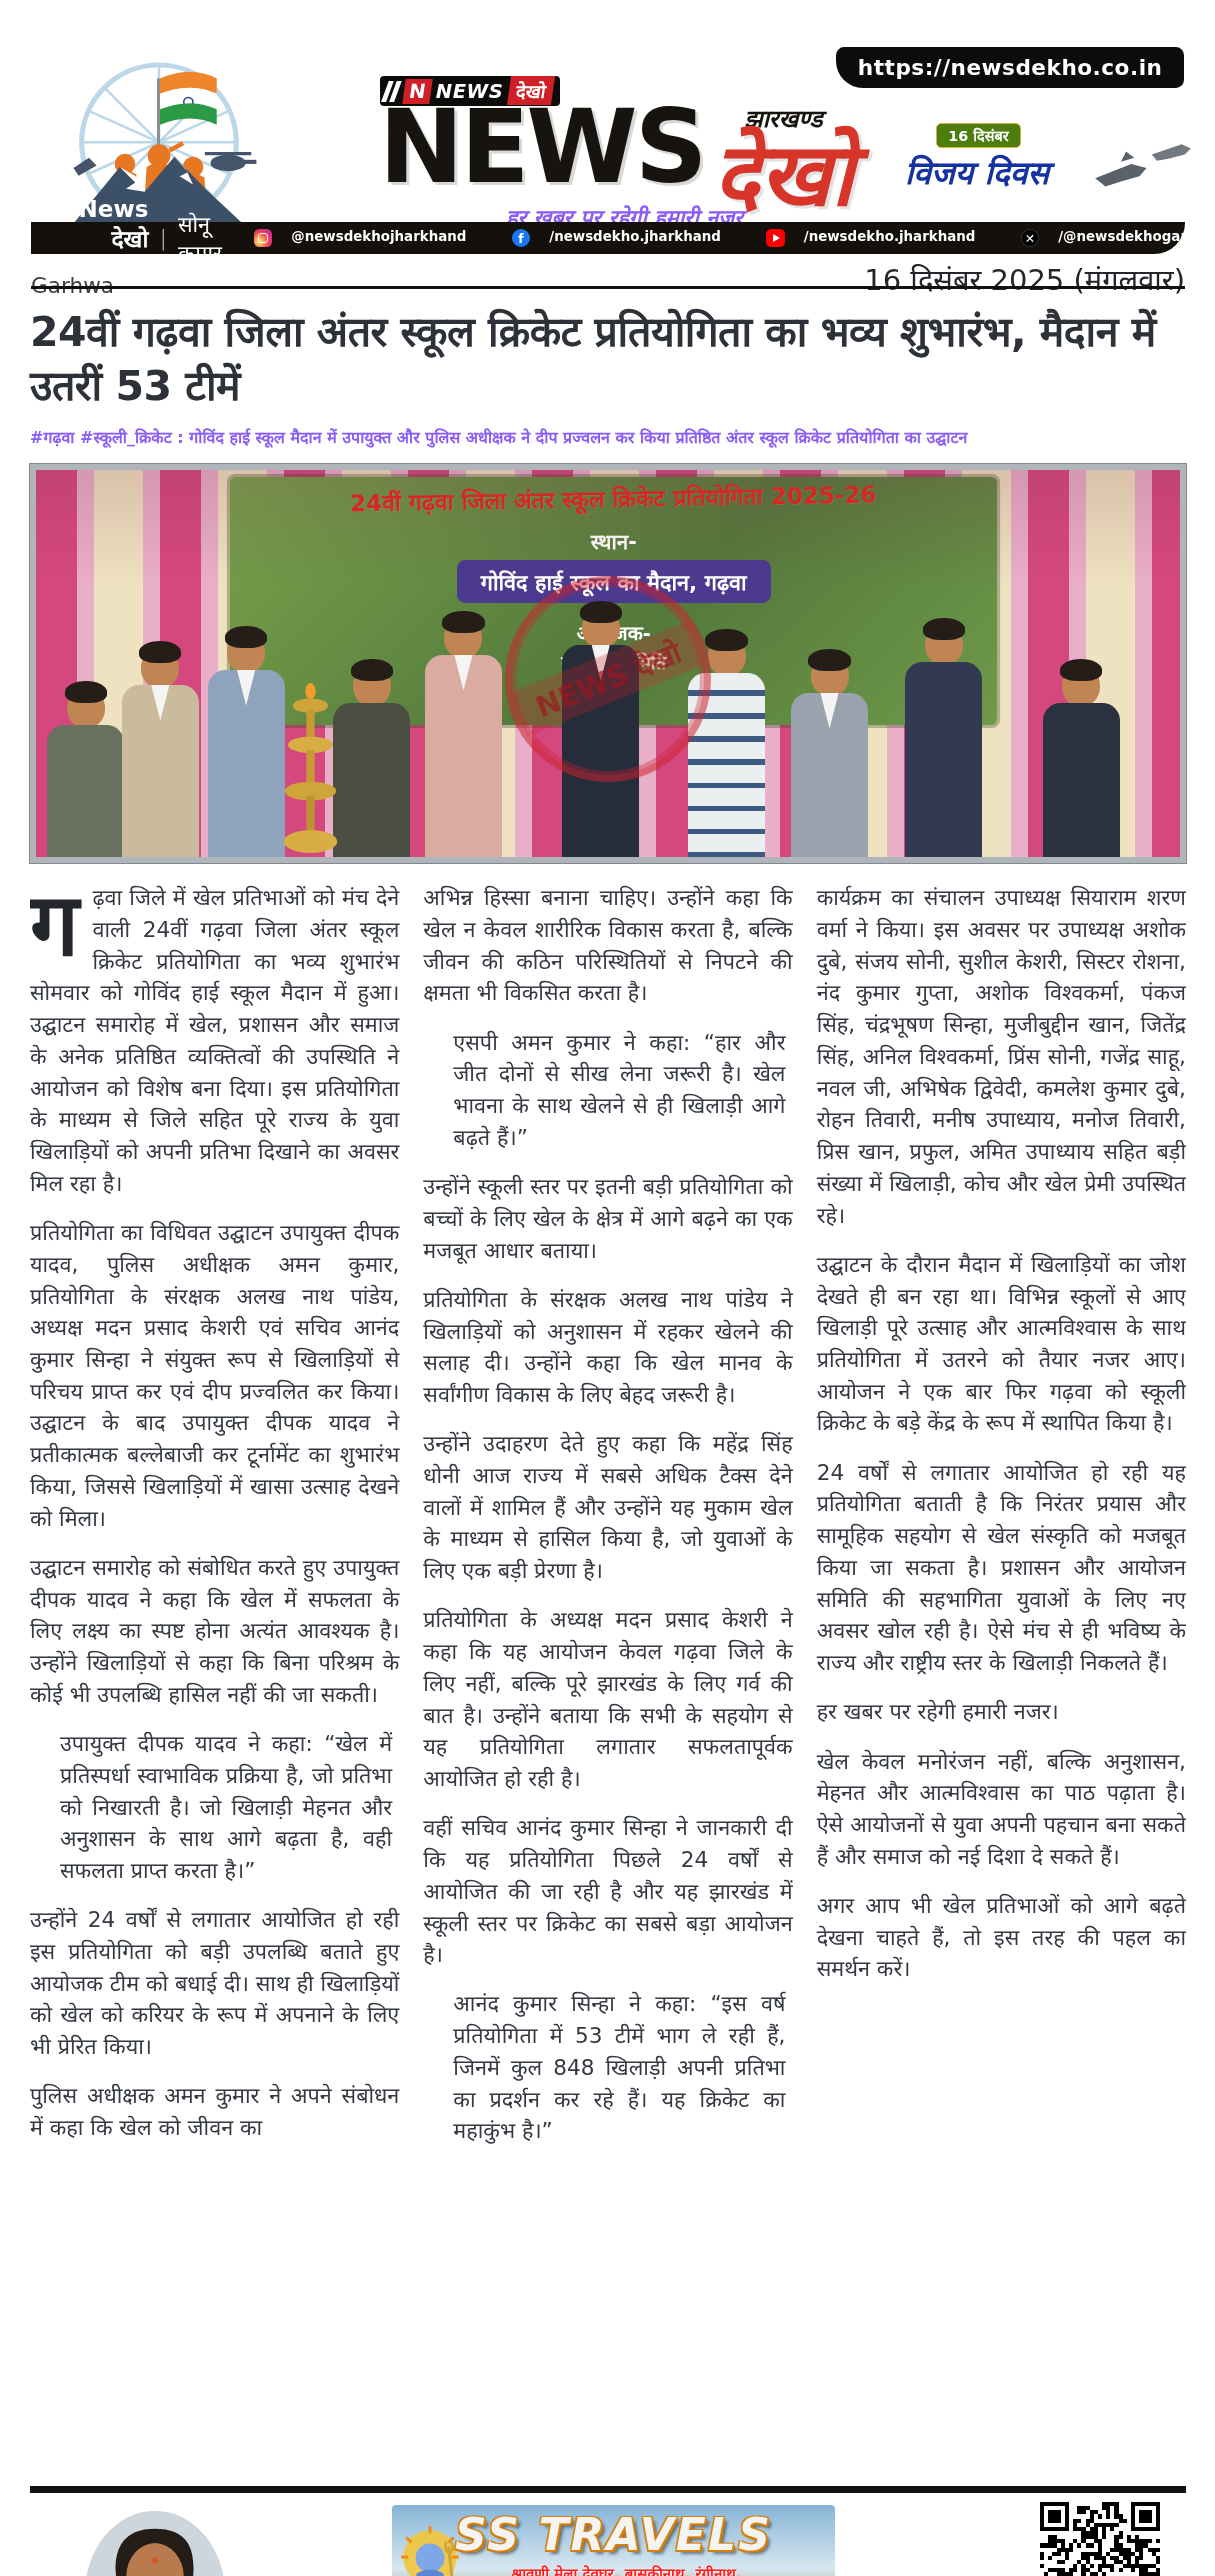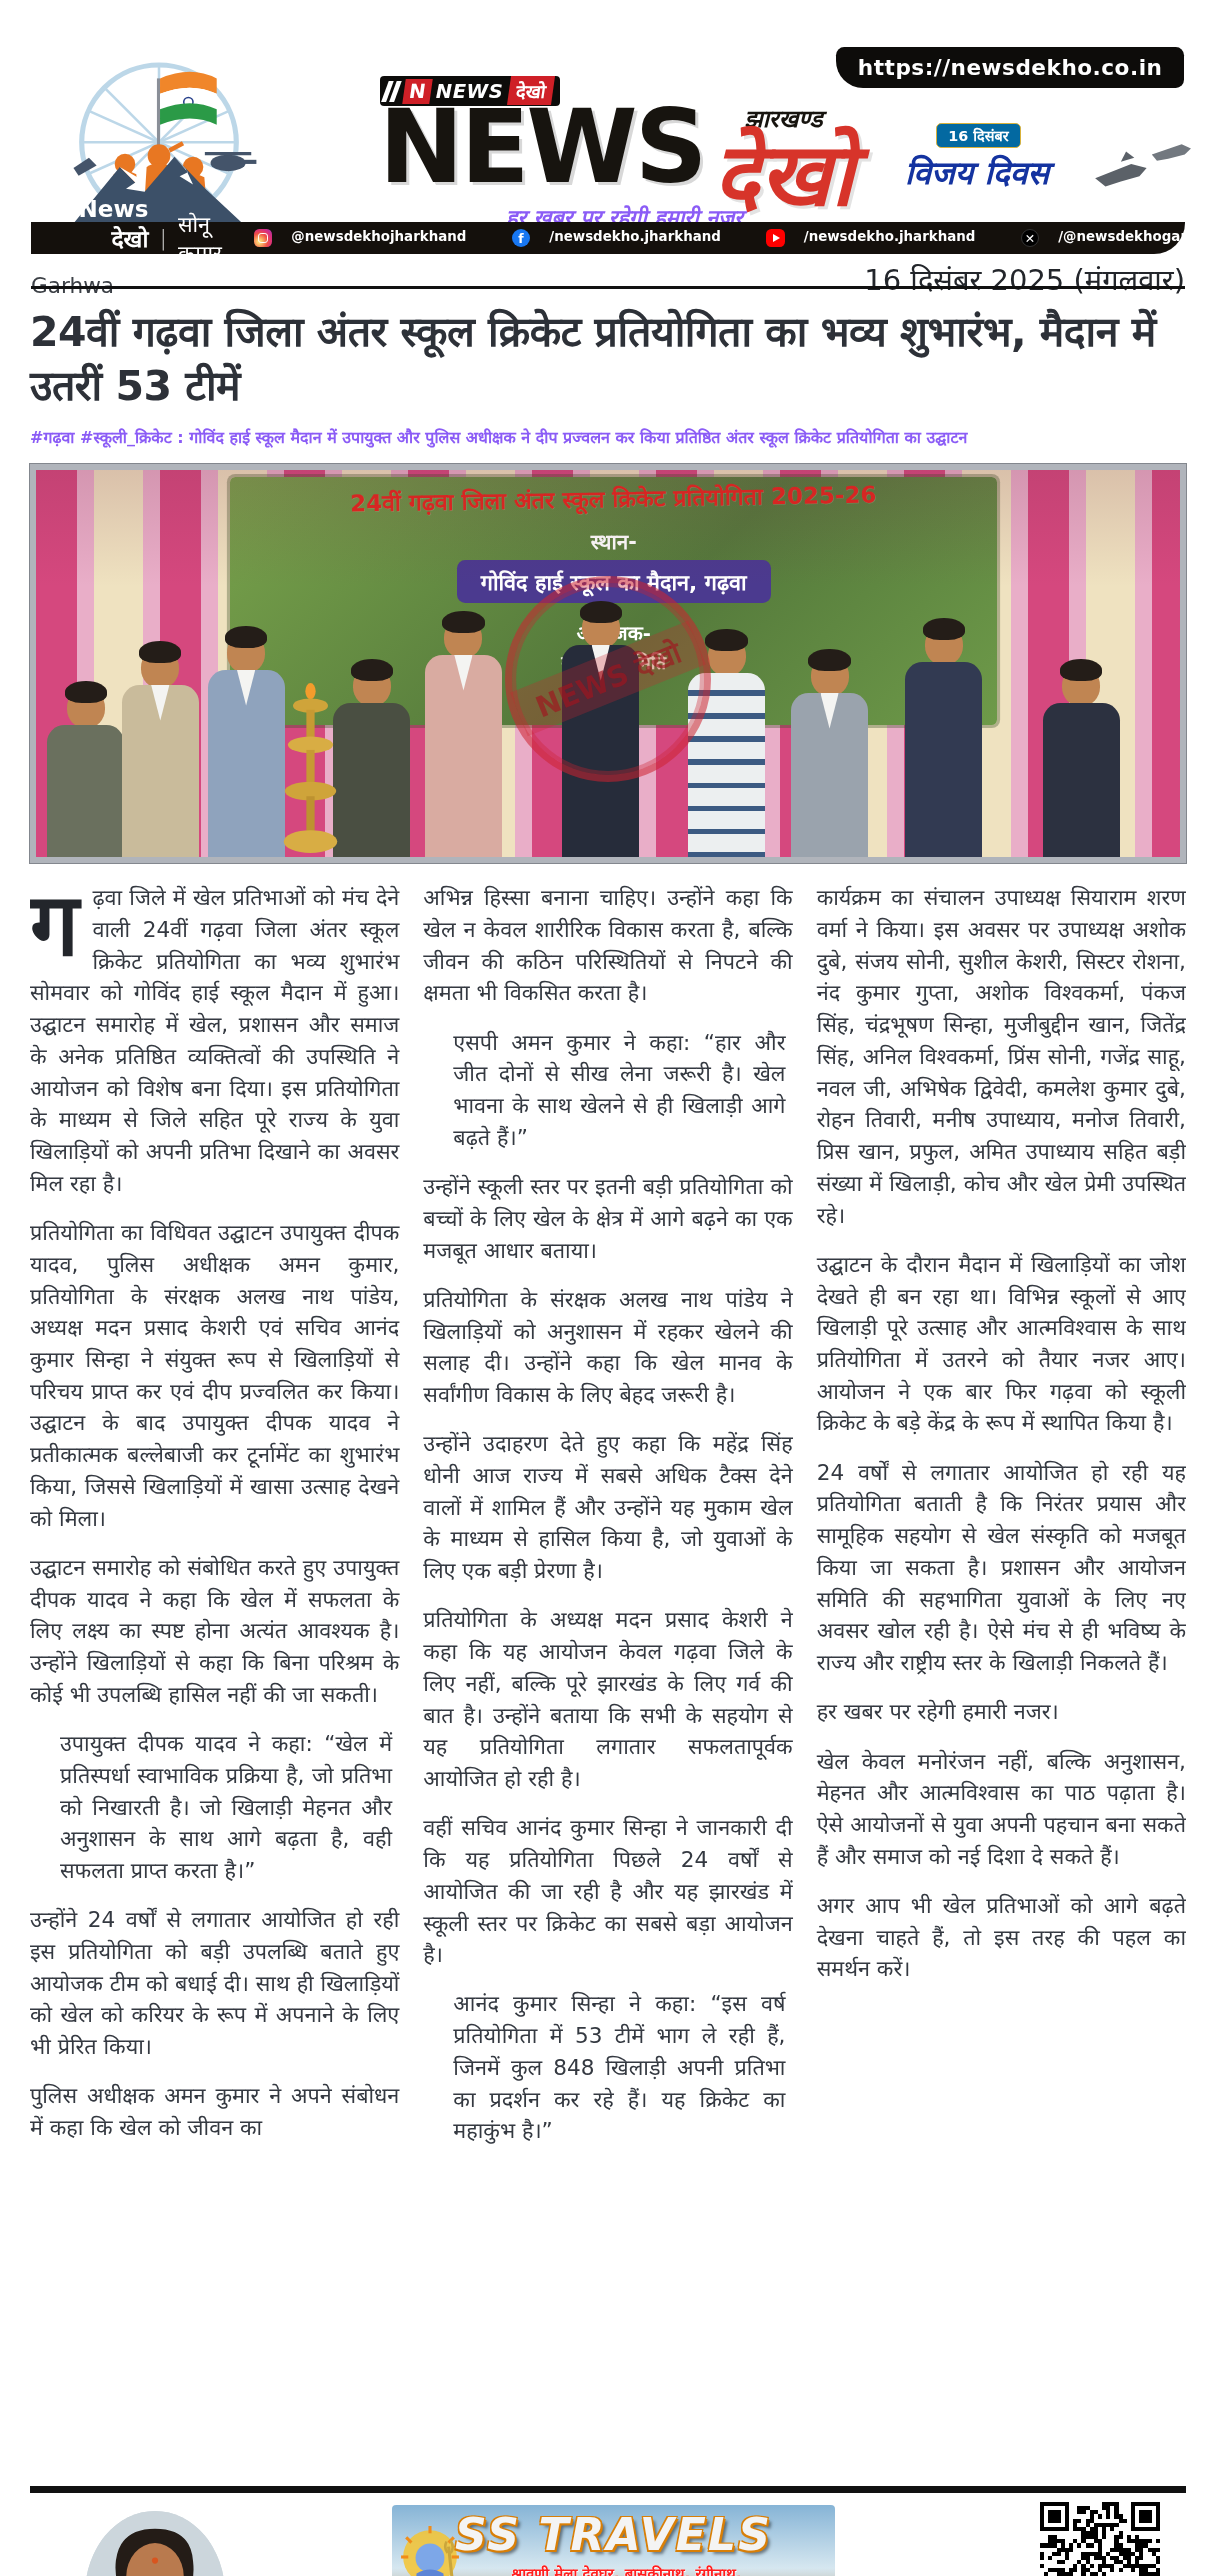--- a/index.html
+++ b/index.html
@@ -32,21 +32,21 @@
 
   .big-row { position:absolute; left:379px; top:101px; display:flex; align-items:flex-start; }
   .big-news { font-size:101px; font-weight:900; color:#17140f; line-height:0.92; letter-spacing:-3.1px; text-shadow:3.1px 3.1px 0 #d8d8d8; }
   .dekho-col { display:flex; flex-direction:column; align-items:center; margin-left:9.3px; }
   .state-label { font-size:24px; font-weight:bold; color:#17140f; font-style:italic; }
   .big-dekho { font-size:87px; font-weight:900; color:#d7342a; line-height:0.95; font-style:italic; text-shadow:3.1px 3.1px 0 #e3e3e3; }
   .tagline { position:absolute; left:506px; top:202px; font-size:21.6px; font-weight:bold; font-style:italic; color:#8b5cf6; }
 
   .vijay { position:absolute; left:905px; top:123px; width:216px; }
   .vijay-badge {
-    display:inline-block; background:#0369a1; color:#fff; font-size:14.4px; font-weight:bold;
+    display:inline-block; background:#4d7c0f; color:#fff; font-size:14.4px; font-weight:bold;
     padding:2.1px 11.3px; border:1.5px solid #d9b23a; border-radius:5.2px; margin-left:31px;
   }
   .vijay-label { font-size:32px; font-weight:900; font-style:italic; color:#1433a0; margin-top:2.1px; }
   .jets { position:absolute; right:-72px; top:14.4px; }
 
   
   .channel-bar {
     position:absolute; left:31px; right:31px; top:222px; height:32px;
     background:#14100c; border-radius:0 0 31px 0;
     display:flex; align-items:center; justify-content:space-between; padding:0 29px 0 18.5px;

